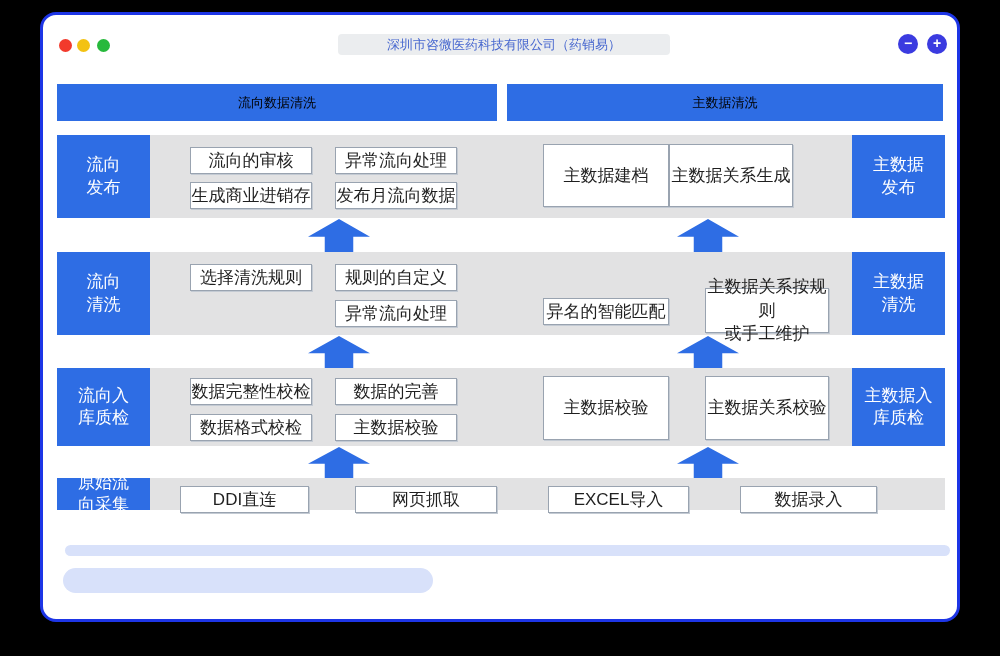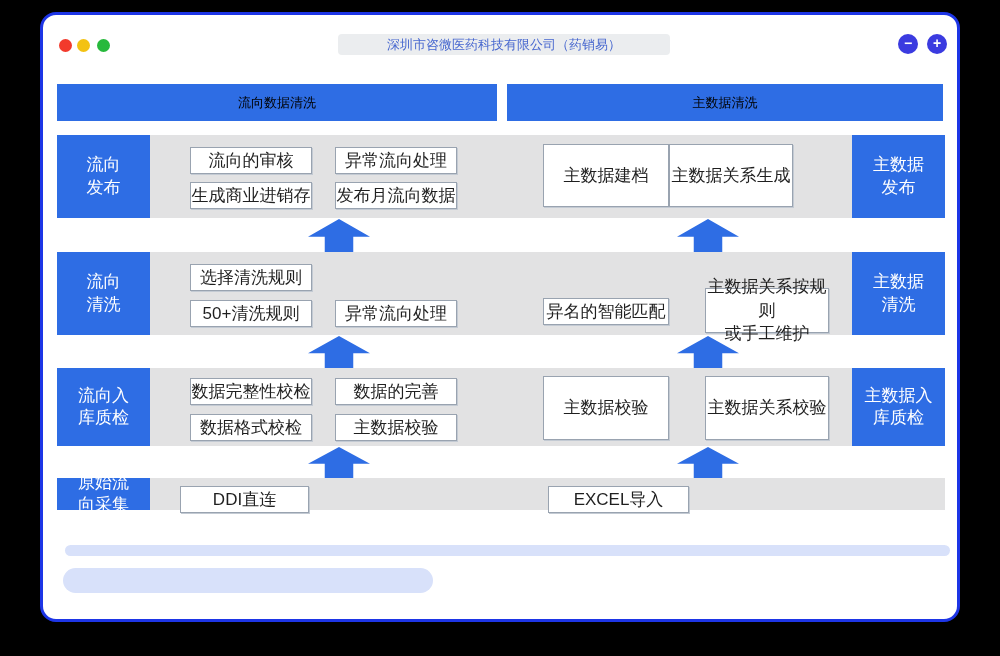--- a/index.html
+++ b/index.html
@@ -125,21 +125,21 @@
 发布</div>
   </div>
 
   <div class="arrow a1 aL"></div>
   <div class="arrow a1 aR"></div>
 
   <div class="row row2">
     <div class="blk blk-left">流向
 清洗</div>
     <div class="box r2b1">选择清洗规则</div>
-    <div class="box r2b3">50+清洗规则</div>
+    <div class="box r2b2">规则的自定义</div>
     <div class="box r2b4">异常流向处理</div>
     <div class="box r2b7">异名的智能匹配</div>
     <div class="box r2b8">主数据关系按规则
 或手工维护</div>
     <div class="blk blk-right">主数据
 清洗</div>
   </div>
 
   <div class="arrow a2 aL"></div>
   <div class="arrow a2 aR"></div>
@@ -157,19 +157,21 @@
 库质检</div>
   </div>
 
   <div class="arrow a3 aL"></div>
   <div class="arrow a3 aR"></div>
 
   <div class="row row4">
     <div class="blk blk-left">原始流
 向采集</div>
     <div class="box r4b1">DDI直连</div>
+    <div class="box r4b2">网页抓取</div>
     <div class="box r4b3">EXCEL导入</div>
+    <div class="box r4b4">数据录入</div>
   </div>
 
   <div class="skel skel1"></div>
   <div class="skel skel2"></div>
 
 </div>
 
 </body></html>

